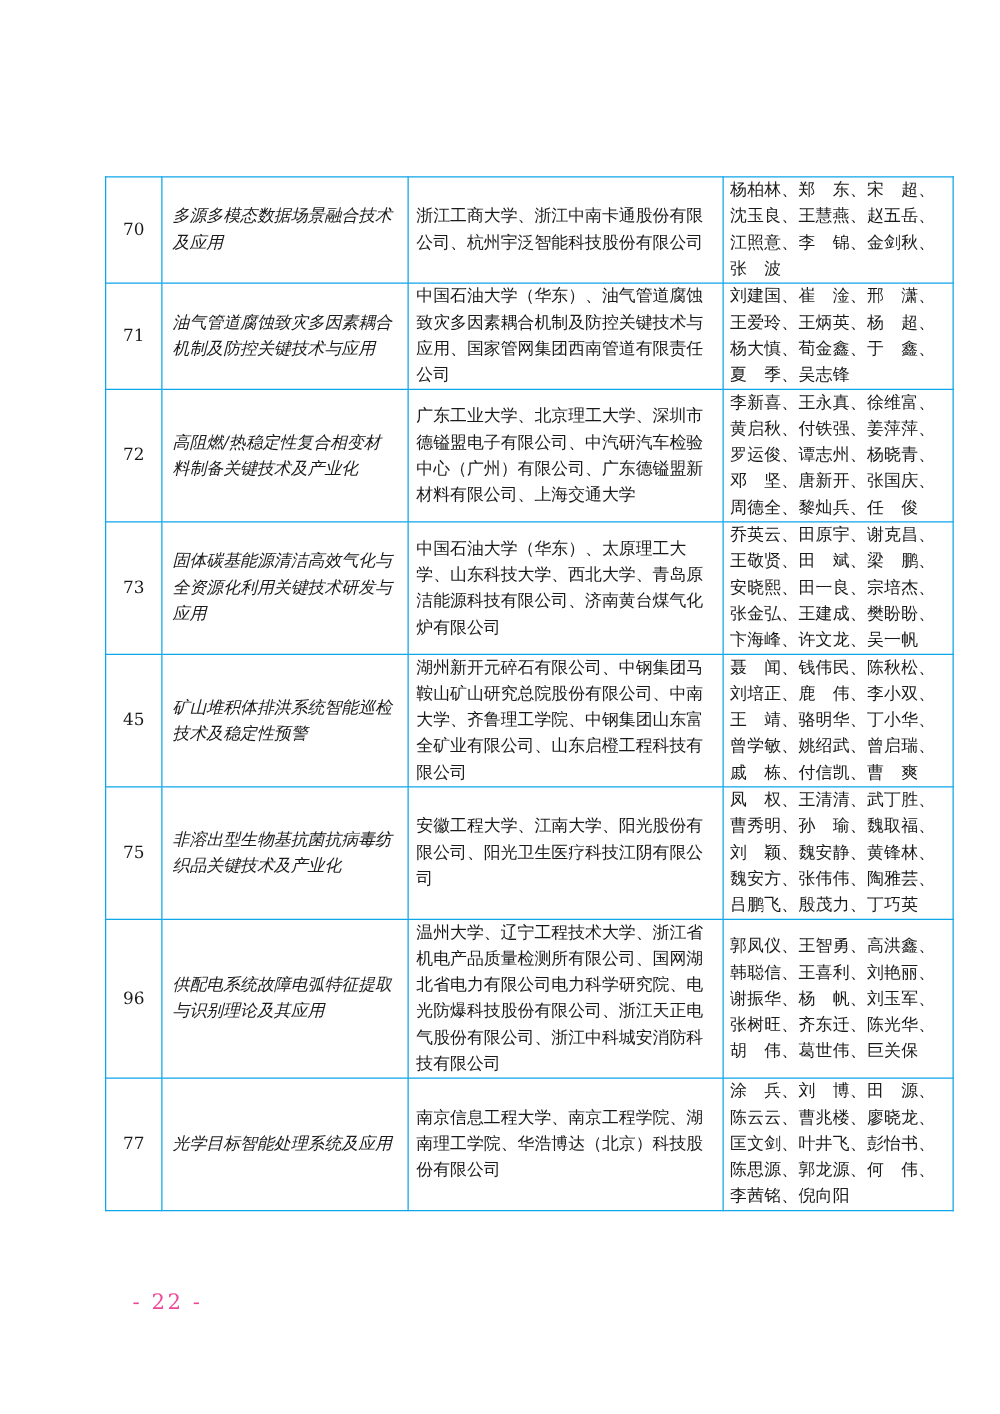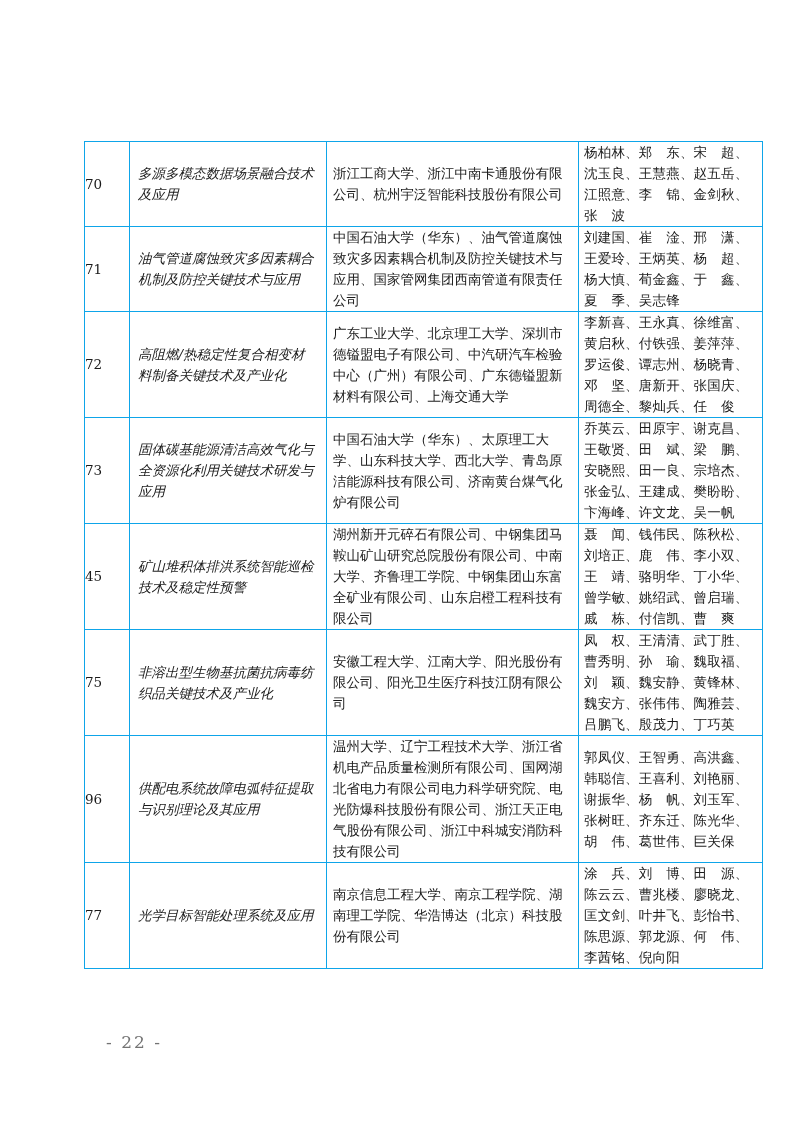--- a/index.html
+++ b/index.html
@@ -3,27 +3,27 @@
 <meta charset="utf-8">
 <style>
   html, body { margin: 0; padding: 0; background: #ffffff; }
   body { width: 800px; height: 1131px; position: relative; overflow: hidden;
          font-family: "DejaVu Serif", "Liberation Serif", serif; color: #1a1a1a; }
   .page { position: absolute; left: 0; top: 0; width: 800px; height: 1131px; }
   table.awards { position: absolute; left: 84px; top: 141px; width: 639px;
                  border-collapse: collapse; table-layout: fixed; }
   table.awards td { border: 1px solid #0ea5e9; vertical-align: middle; padding: 0;
                     font-size: 13.5px; line-height: 21px; }
-  td.c-no { width: 44px; text-align: left; }
+  td.c-no { width: 44px; text-align: center; }
   td.c-name { width: 180px; padding: 0 8px !important; font-style: italic; }
   td.c-org { width: 239px; padding: 0 6px !important; }
   td.c-people { width: 174px; padding: 0 4px 0 5px !important; letter-spacing: 0.2px; }
   .cell-text { display: block; }
   .page-number { position: absolute; left: 106px; top: 1032px; font-size: 17px;
-                 letter-spacing: 2px; color: #737373; }
+                 letter-spacing: 2px; color: #ec4899; }
 </style>
 </head>
 <body>
 
 <div class="page">
   <table class="awards">
     <tbody id="rows">
   <tr style="height: 85px;">
     <td class="c-no">
             <span class="cell-text">70</span>

